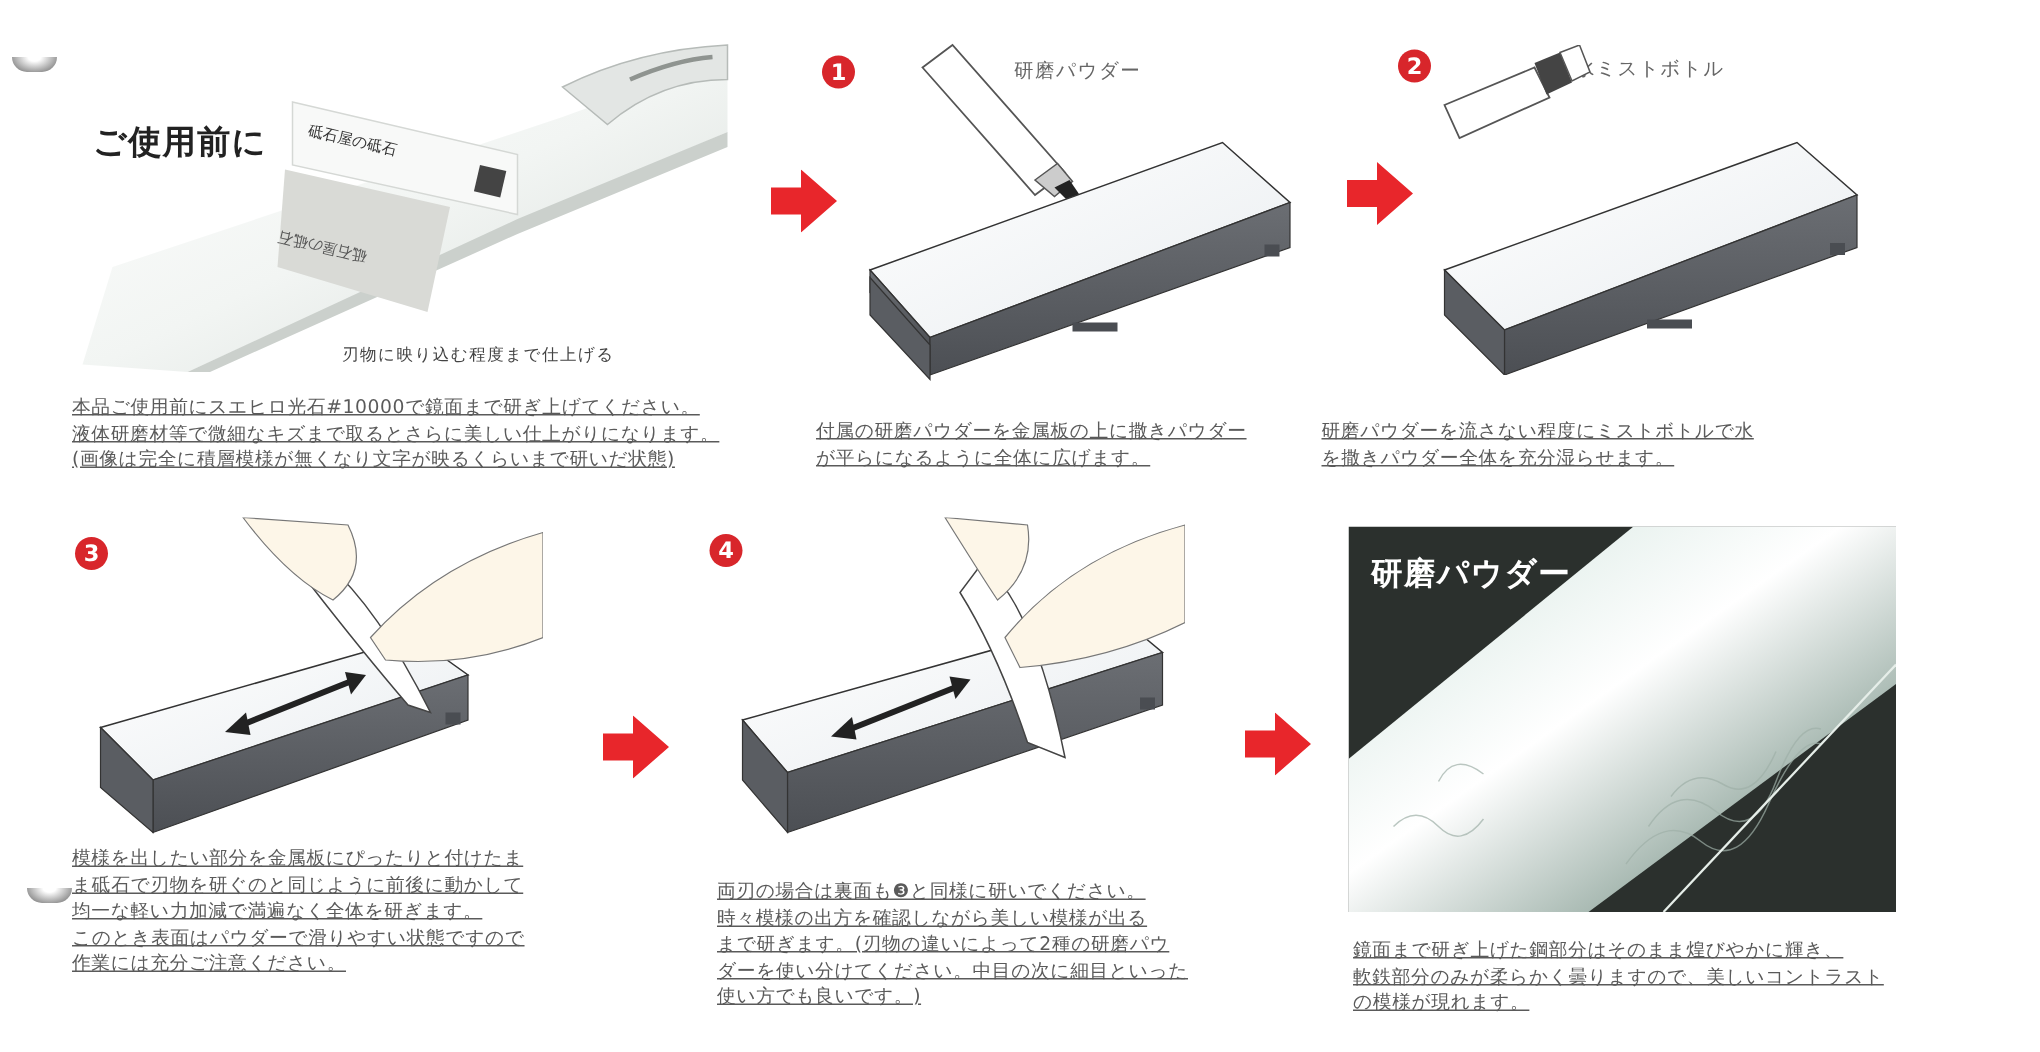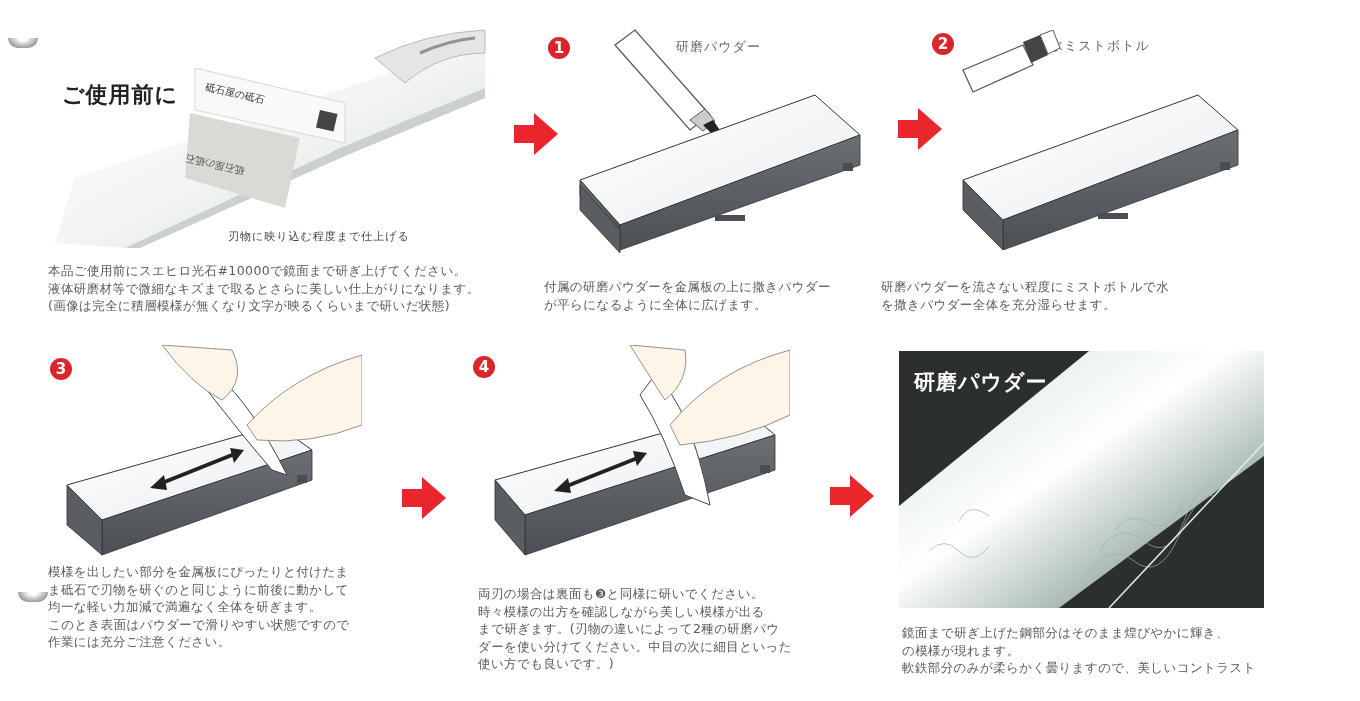--- a/index.html
+++ b/index.html
@@ -1,19 +1,19 @@
 <!DOCTYPE html>
 <html><head>
 <meta charset="utf-8">
 <style>
   * { box-sizing: border-box; margin: 0; padding: 0; }
   html, body { width: 1360px; height: 701px; background: #ffffff; overflow: hidden; }
   body { position: relative; font-family: "DejaVu Sans", sans-serif; color: #555; }
   .abs { position: absolute; }
-  .body-text { font-size: 12.5px; line-height: 17.5px; color: #5a5a5a; letter-spacing: 0.4px; white-space: nowrap; }
+  .body-text { font-size: 12.5px; line-height: 17.5px; color: #5a5a5a; letter-spacing: 0.4px; white-space: nowrap; text-decoration: underline; }
   .step-num { position:absolute; width: 22px; height: 22px; border-radius: 50%; background: #d8262b; color:#fff; font-weight: bold; font-size: 15px; line-height: 22px; text-align:center; font-family: "DejaVu Sans", sans-serif; }
   .label-small { font-size: 13px; color: #666; letter-spacing: 1px; }
   .arrow { position:absolute; width: 44px; height: 42px; }
   .bullet { position:absolute; width: 30px; height: 10px; border-radius: 0 0 15px 15px; background: radial-gradient(ellipse at 50% 0%, #fff 20%, #8a8a8a 80%); }
   .stone { position:absolute; }
   .scene-title { font-weight: bold; color:#222; font-size: 22px; letter-spacing: 1px; }
 </style>
 </head>
 <body>
 
@@ -191,15 +191,15 @@
     <path d="M215,180 q15,-20 35,-8 t35,-22"></path>
     <path d="M30,200 q15,-15 30,0 t30,-5"></path>
     <path d="M60,170 q10,-20 30,-5"></path>
   </g>
   <line x1="210" y1="257" x2="365" y2="92" stroke="#e6eee9" stroke-width="1.5"></line>
 </svg>
 <div class="abs" style="left:914px;top:368px;font-size:21px;font-weight:bold;color:#fff;letter-spacing:1px;">研磨パウダー</div>
 
 <div class="abs body-text" style="left:902px;top:624px;">
   <div>鏡面まで研ぎ上げた鋼部分はそのまま煌びやかに輝き、</div>
+  <div>軟鉄部分のみが柔らかく曇りますので、美しいコントラスト</div>
   <div>の模様が現れます。</div>
-  <div>軟鉄部分のみが柔らかく曇りますので、美しいコントラスト</div>
 </div>
 
 </body></html>

